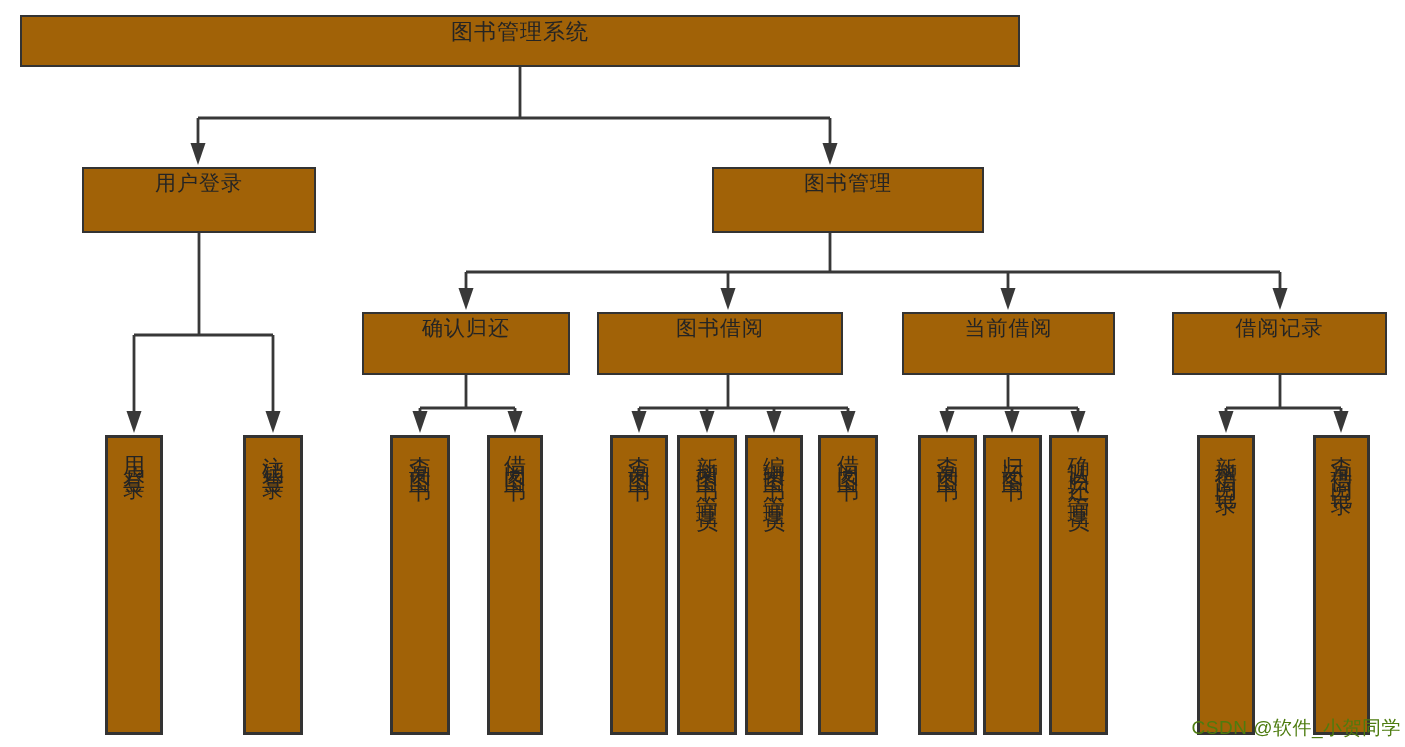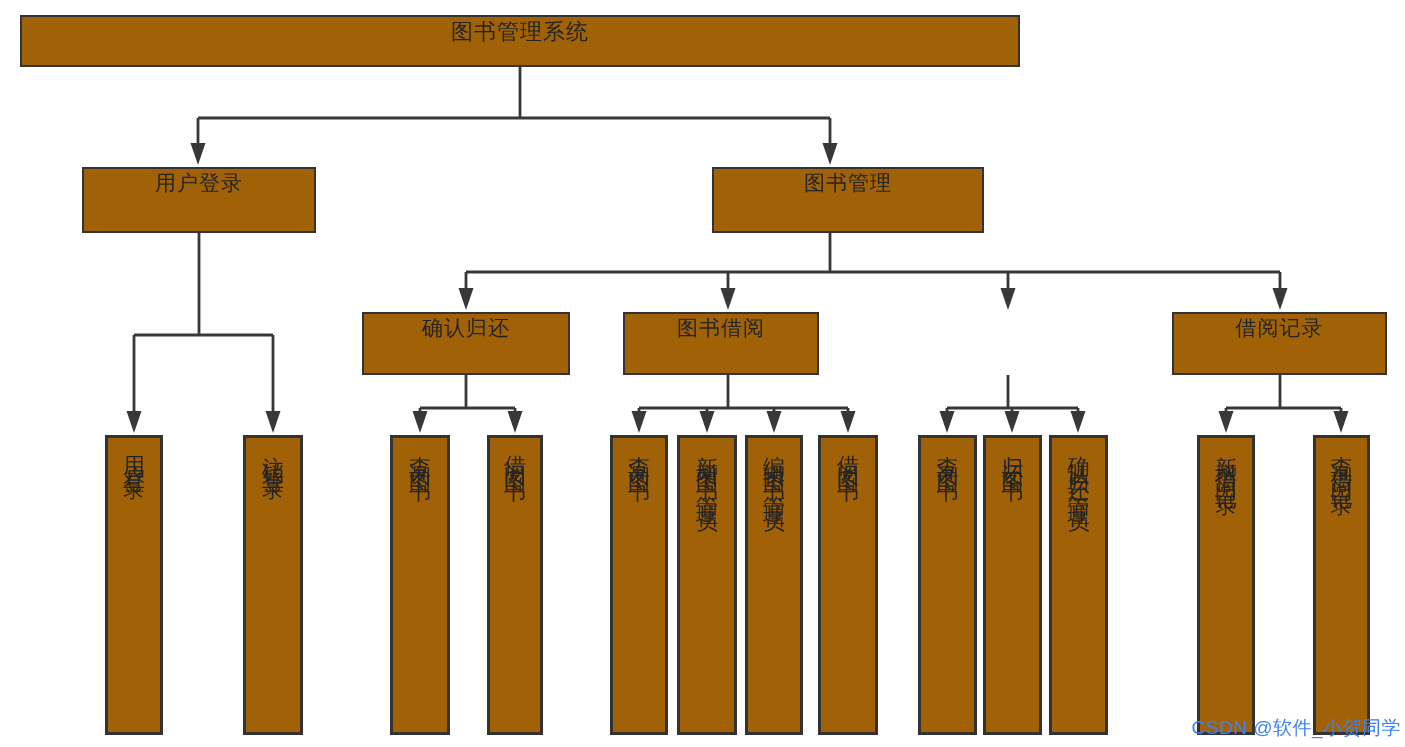--- a/index.html
+++ b/index.html
@@ -29,41 +29,41 @@
     font-size:22px;font-weight:500;
     letter-spacing:8px;
     line-height:1;
     white-space:nowrap;
   }
   
   #n-root {left:20px;  top:15px;  width:1000px;height:52px;}
   #n-user {left:82px;  top:167px; width:234px; height:66px;}
   #n-mgmt {left:712px; top:167px; width:272px; height:66px;}
   #n-rec  {left:362px; top:312px; width:208px; height:63px;}
-  #n-bor  {left:623px; top:312px; width:196px; height:63px;}
+  #n-bor  {left:597px; top:312px; width:246px; height:63px;}
   #n-cur  {left:902px; top:312px; width:213px; height:63px;}
   #n-recs {left:1172px;top:312px; width:215px; height:63px;}
   #l-1 {left:105px; width:58px;}
   #l-2 {left:243px; width:60px;}
   #l-3 {left:390px; width:60px;}
   #l-4 {left:487px; width:56px;}
   #l-5 {left:610px; width:58px;}
   #l-6 {left:677px; width:60px;}
   #l-7 {left:745px; width:58px;}
   #l-8 {left:818px; width:60px;}
   #l-9 {left:918px; width:59px;}
   #l-10{left:983px; width:59px;}
   #l-11{left:1049px;width:59px;}
   #l-12{left:1197px;width:58px;}
   #l-13{left:1313px;width:57px;}
   #watermark{
     position:absolute;
     right:4px;bottom:6px;
     font-size:19px;
-    color:#3b82f6;
+    color:#4d7c0f;
     z-index:3;
     letter-spacing:0.5px;
     white-space:nowrap;
   }
 </style>
 </head>
 <body>
 
 <div id="canvas">
 
@@ -146,20 +146,23 @@
   <div class="box" id="n-mgmt">
     <span class="hlabel">图书管理</span>
   </div>
 
   <div class="box" id="n-rec">
     <span class="hlabel">确认归还</span>
   </div>
   <div class="box" id="n-bor">
     <span class="hlabel">图书借阅</span>
   </div>
+  <div class="box" id="n-cur">
+    <span class="hlabel">当前借阅</span>
+  </div>
   <div class="box" id="n-recs">
     <span class="hlabel">借阅记录</span>
   </div>
 
   <div class="box leaf" id="l-1">
     <span class="vlabel">用户登录</span>
   </div>
   <div class="box leaf" id="l-2">
     <span class="vlabel">注销登录</span>
   </div>

